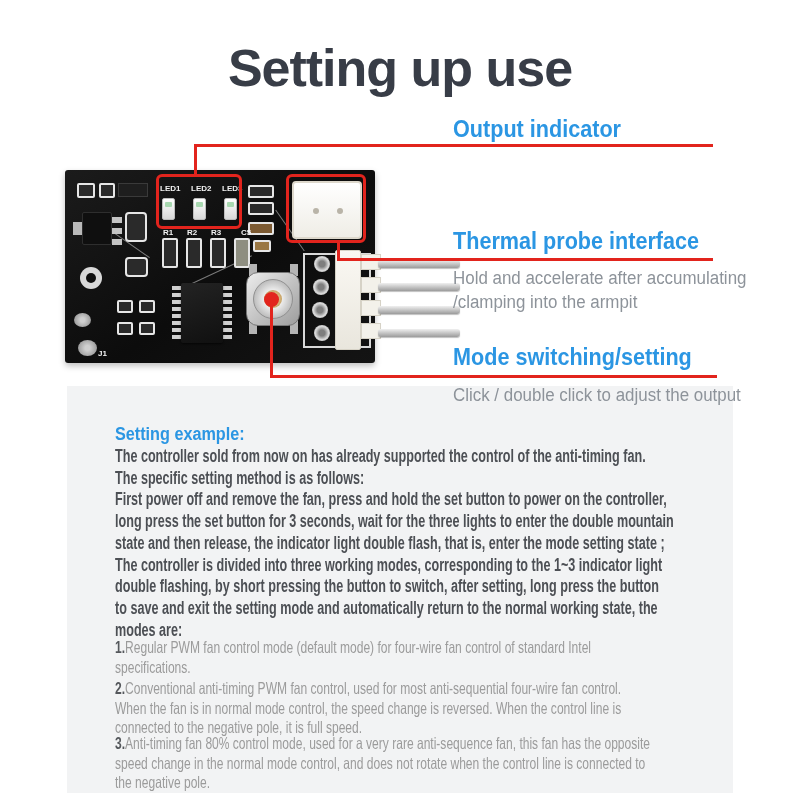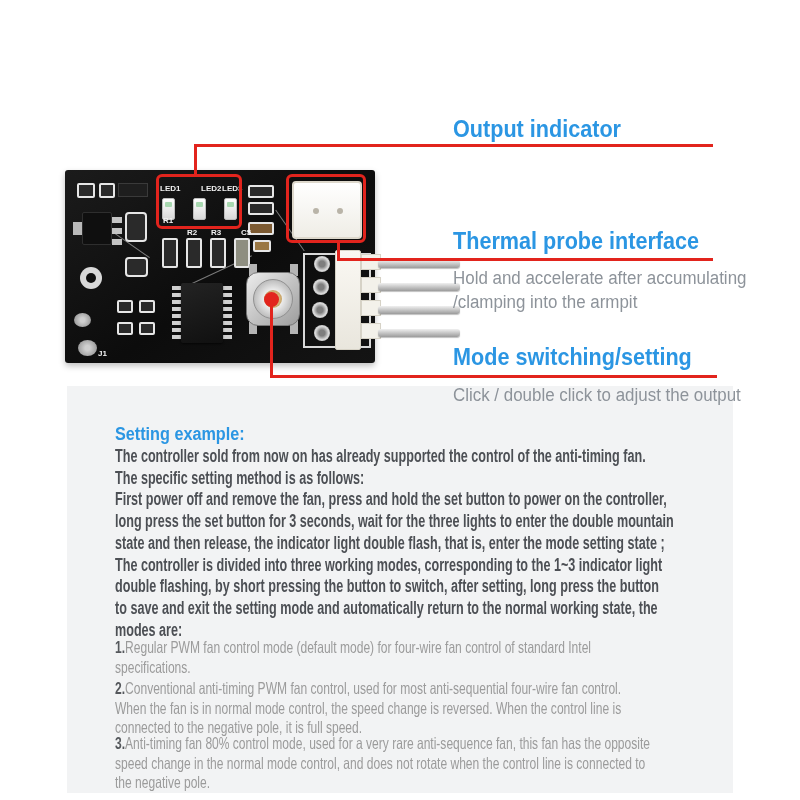--- a/index.html
+++ b/index.html
@@ -69,20 +69,21 @@
   }
   .trace { border-top:1px solid rgba(255,255,255,.45); }
 </style>
 </head>
 <body>
 
 <div id="canvas">
 
   <div class="abs gray-block"></div>
 
+  <div class="abs title">Setting up use</div>
 
   <div class="abs" id="pcb">
 
     <div class="abs trace" style="left:30px;top:70px;width:60px;transform:rotate(35deg)"></div>
     <div class="abs trace" style="left:120px;top:100px;width:70px;transform:rotate(-25deg)"></div>
     <div class="abs trace" style="left:200px;top:60px;width:50px;transform:rotate(55deg)"></div>
 
     <div class="abs part" style="left:12px;top:13px;width:18px;height:15px"></div>
     <div class="abs part" style="left:34px;top:13px;width:16px;height:15px"></div>
     <div class="abs" style="left:53px;top:13px;width:30px;height:14px;background:#1e1e1e;border:1px solid #3a3a3a"></div>
@@ -101,38 +102,38 @@
     <div class="abs" style="left:9px;top:143px;width:17px;height:14px;border-radius:50%;background:radial-gradient(circle,#cfcfcf 20%,#8f8f8f 90%)"></div>
     <div class="abs" style="left:13px;top:170px;width:19px;height:16px;border-radius:50%;background:radial-gradient(circle,#cfcfcf 20%,#8f8f8f 90%)"></div>
     <div class="abs silk" style="left:33px;top:179px">J1</div>
 
     <div class="abs part" style="left:52px;top:130px;width:16px;height:13px"></div>
     <div class="abs part" style="left:74px;top:130px;width:16px;height:13px"></div>
     <div class="abs part" style="left:52px;top:152px;width:16px;height:13px"></div>
     <div class="abs part" style="left:74px;top:152px;width:16px;height:13px"></div>
 
     <div class="abs silk" style="left:95px;top:14px">LED1</div>
-    <div class="abs silk" style="left:136px;top:14px">LED2</div>
+    <div class="abs silk" style="left:126px;top:14px">LED2</div>
     <div class="abs silk" style="left:157px;top:14px">LED3</div>
     <div class="abs led-chip" style="left:97px;top:28px">
         <span></span>
       </div>
     <div class="abs led-chip" style="left:128px;top:28px">
         <span></span>
       </div>
     <div class="abs led-chip" style="left:159px;top:28px">
         <span></span>
       </div>
 
     <div class="abs part" style="left:183px;top:15px;width:26px;height:13px"></div>
     <div class="abs part" style="left:183px;top:32px;width:26px;height:13px"></div>
     <div class="abs part" style="left:183px;top:52px;width:26px;height:13px;background:#7c5a32"></div>
     <div class="abs part" style="left:188px;top:70px;width:18px;height:12px;background:#9a7743"></div>
 
-    <div class="abs silk" style="left:98px;top:46px">R1</div>
+    <div class="abs silk" style="left:98px;top:58px">R1</div>
     <div class="abs silk" style="left:122px;top:58px">R2</div>
     <div class="abs silk" style="left:146px;top:58px">R3</div>
     <div class="abs silk" style="left:176px;top:58px">C5</div>
     <div class="abs part" style="left:97px;top:68px;width:16px;height:30px"></div>
     <div class="abs part" style="left:121px;top:68px;width:16px;height:30px"></div>
     <div class="abs part" style="left:145px;top:68px;width:16px;height:30px"></div>
     <div class="abs part" style="left:169px;top:68px;width:16px;height:30px;background:#8e8e80"></div>
 
     <div class="abs" style="left:227px;top:11px;width:70px;height:58px;background:linear-gradient(#ffffff,#efede6);border:2px solid #ddd8cc;border-radius:4px"></div>
     <div class="abs" style="left:248px;top:38px;width:6px;height:6px;border-radius:50%;background:#b9b4a8"></div>

